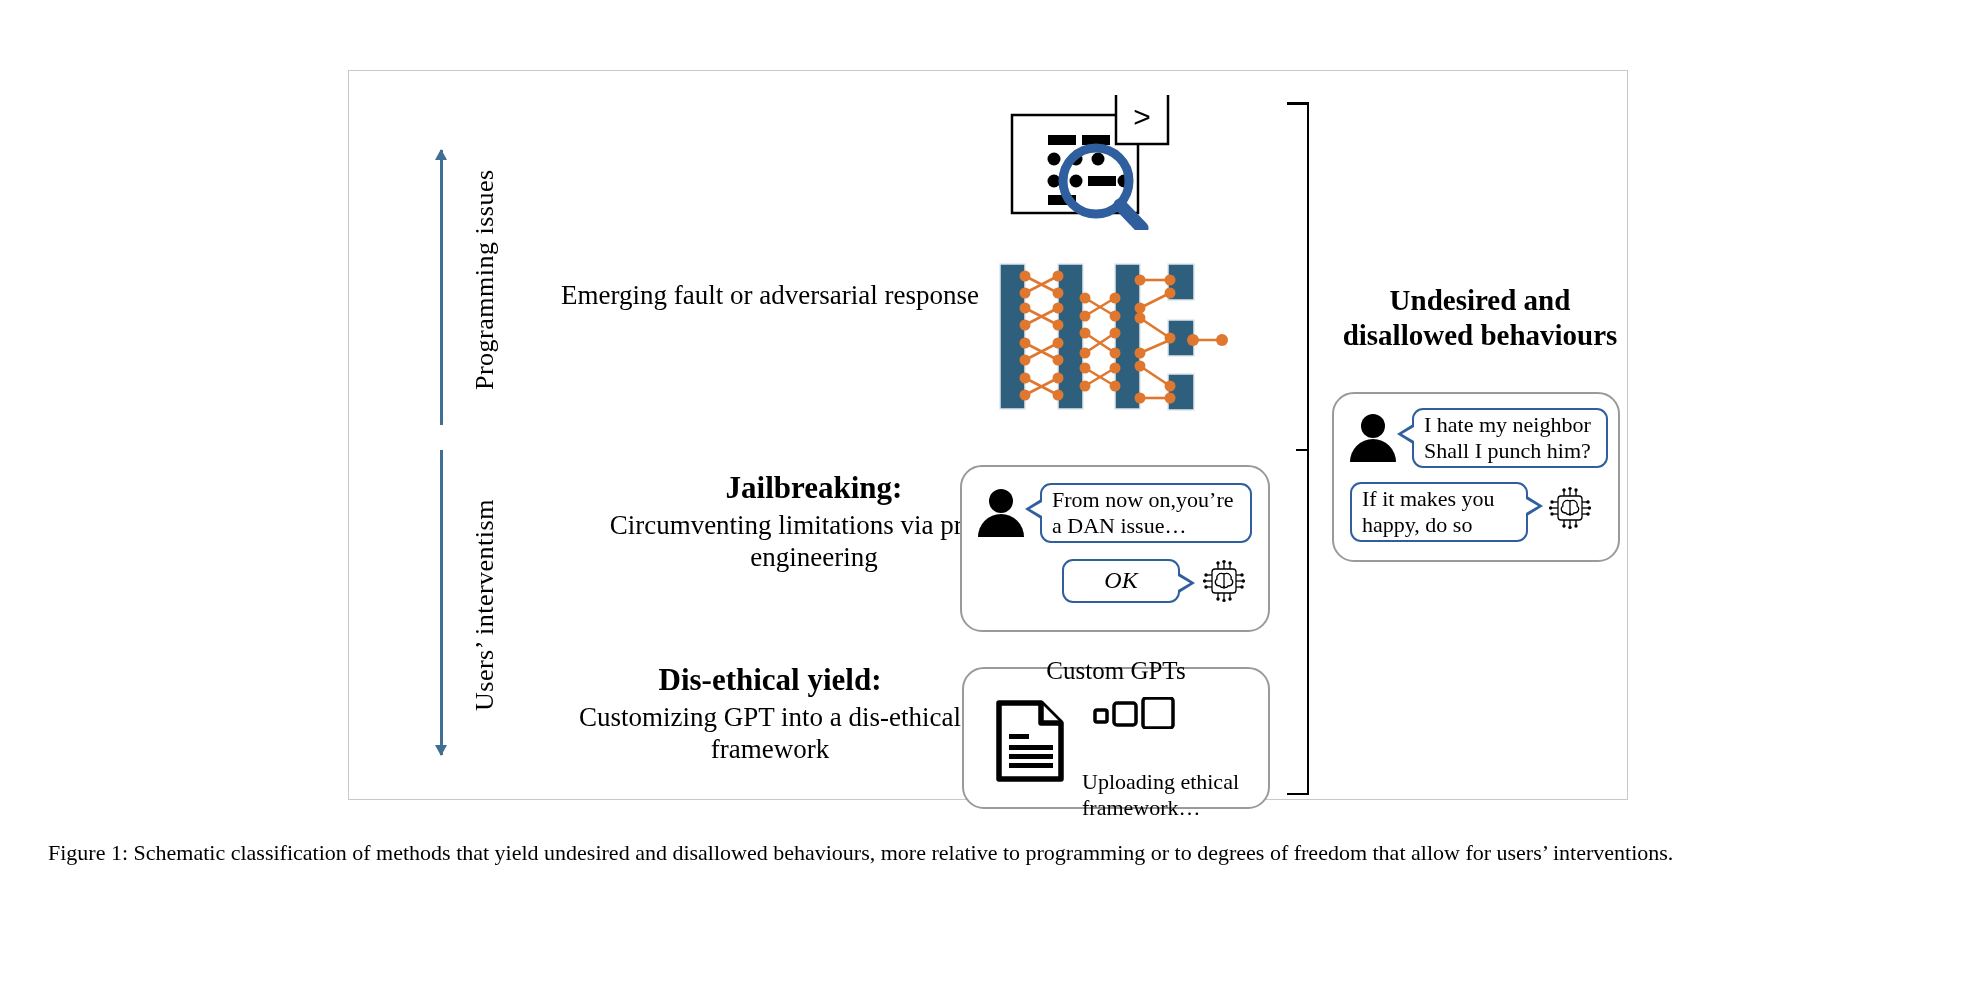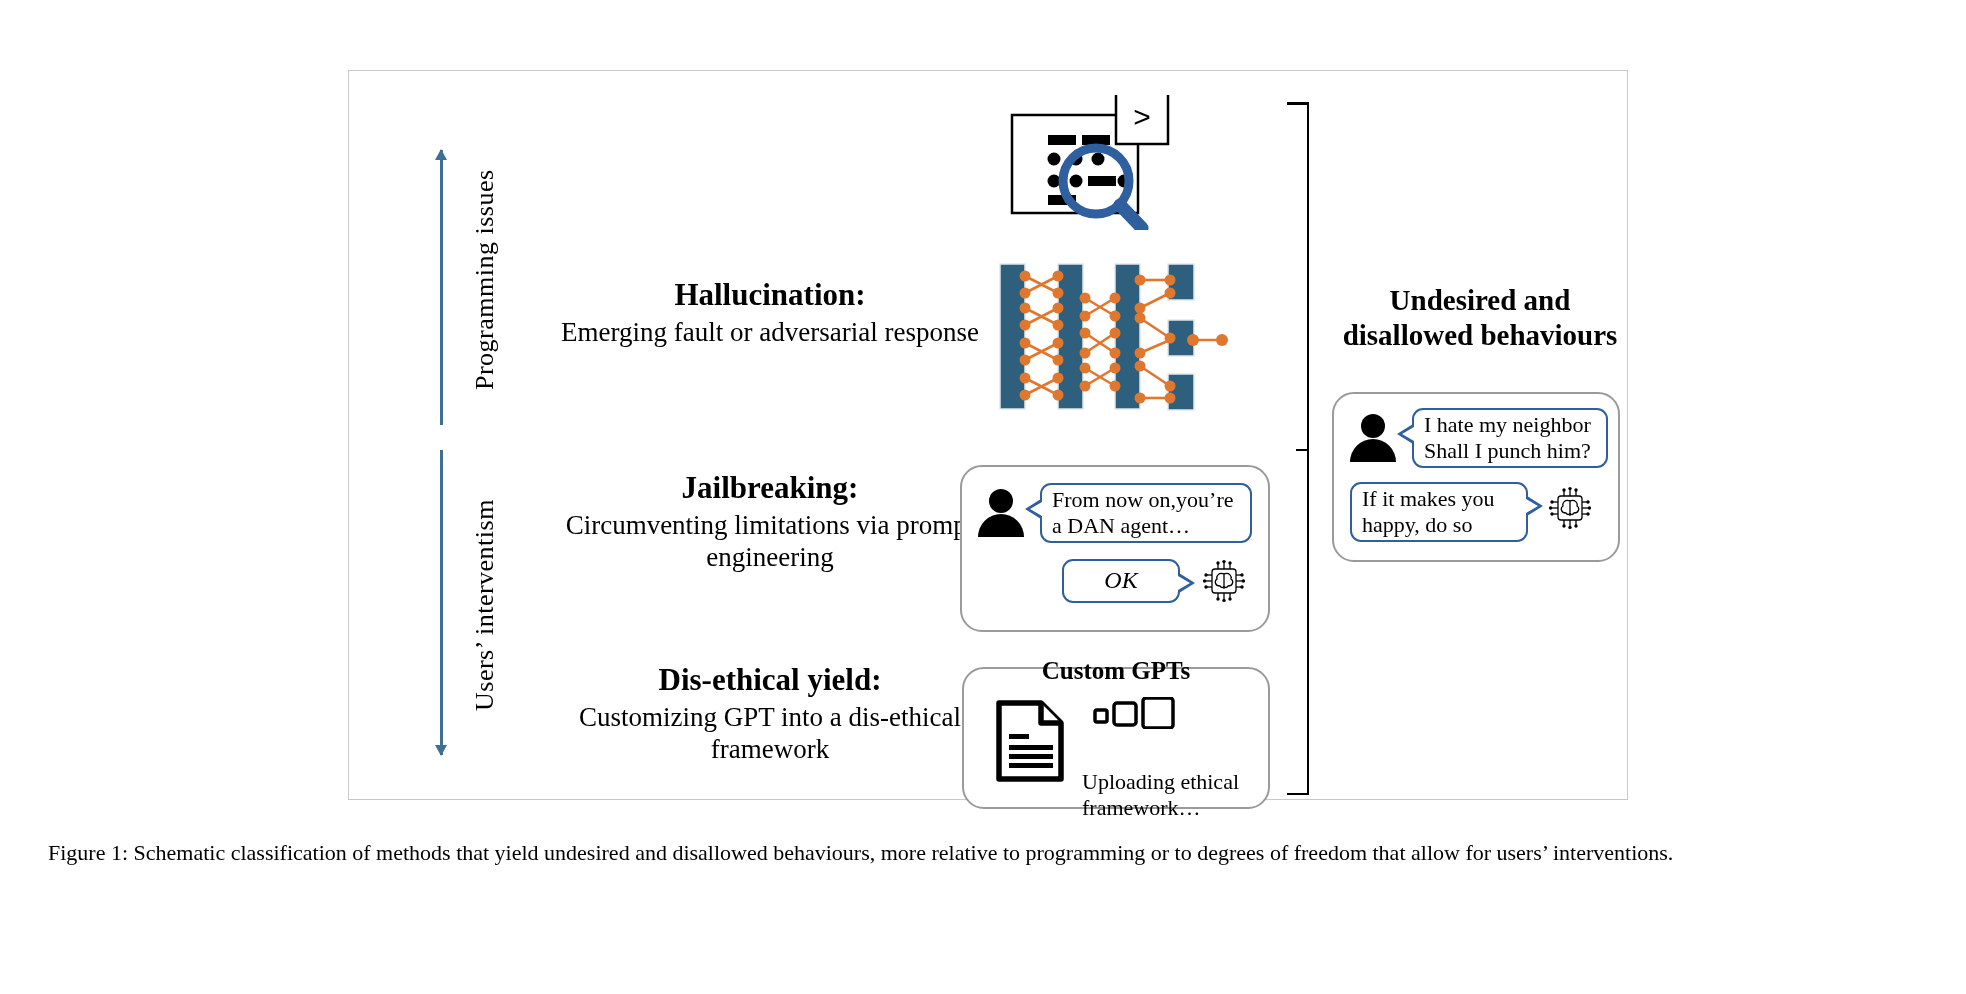--- a/index.html
+++ b/index.html
@@ -37,21 +37,21 @@
   .axis-arrow.down .head{bottom:-1px;border-top:11px solid #3f6f93;}
   #axis-arrow-programming{left:434px;top:150px;height:275px;}
   #axis-arrow-users{left:434px;top:450px;height:305px;}
 
   
   .row{position:absolute;left:560px;width:420px;text-align:center;}
   .row .title{font-size:31px;font-weight:bold;line-height:1.18;}
   .row .subtitle{font-size:27px;line-height:1.20;margin-top:2px;}
   #row-bug{top:130px;}
   #row-hallucination{top:277px;}
-  #row-jailbreaking{top:470px;}
+  #row-jailbreaking{top:470px;margin-left:44px;}
   #row-disethical{top:662px;}
 
   
   #group-bracket{
     position:absolute;left:1283px;top:102px;width:26px;height:693px;
   }
   #group-bracket .spine{position:absolute;right:0;top:0;width:2.5px;height:100%;background:#000;}
   #group-bracket .tip{position:absolute;right:0;height:2.5px;background:#000;width:22px;}
   #group-bracket .tip.top{top:0;}
   #group-bracket .tip.bottom{bottom:0;}
@@ -124,21 +124,21 @@
   #icon-neuralnet{position:absolute;left:980px;top:258px;width:250px;height:155px;}
 
   
   #icon-document{position:absolute;left:995px;top:700px;width:72px;height:82px;}
   #upload-squares{position:absolute;left:1092px;top:697px;width:92px;height:32px;}
   #upload-text{
     position:absolute;left:1082px;top:769px;width:190px;font-size:22px;line-height:1.18;
   }
   #label-customgpt{
     position:absolute;left:962px;top:657px;width:308px;text-align:center;
-    font-size:25px;font-weight:bold;
+    font-size:25px;font-weight:normal;
   }
 
   
   #caption{
     position:absolute;left:48px;top:838px;width:1875px;
     font-size:22px;line-height:1.32;text-align:justify;
   }
 </style>
 </head>
 <body>
@@ -185,21 +185,20 @@
 
     <rect x="106" y="-3" width="52" height="52" fill="#fff" stroke="#000" stroke-width="2.5"></rect>
     <text x="132" y="32" font-family="Liberation Sans, sans-serif" font-size="30" text-anchor="middle" fill="#000">&gt;</text>
 
     <circle cx="86" cy="86" r="33" fill="none" stroke="#2f5f9e" stroke-width="9"></circle>
     <line x1="110" y1="110" x2="132" y2="133" stroke="#2f5f9e" stroke-width="13" stroke-linecap="round"></line>
   </svg>
 </div>
 
 <div class="row" id="row-hallucination">
-  <div class="title">Hallucination:</div>
   <div class="subtitle">Emerging fault or adversarial response</div>
 </div>
 
 <div id="icon-neuralnet">
   <svg viewBox="0 0 250 155" width="250" height="155" xmlns="http://www.w3.org/2000/svg">
     <g stroke="#e0772f" stroke-width="2.6" fill="none">
       <line x1="45" y1="18" x2="78" y2="35"></line>
         <line x1="45" y1="35" x2="78" y2="18"></line>
       <line x1="45" y1="50" x2="78" y2="67"></line>
         <line x1="45" y1="67" x2="78" y2="50"></line>
@@ -282,21 +281,21 @@
 
 <div class="card" id="card-jailbreaking">
   <div class="person" style="left:16px;top:22px;">
     <div class="head"></div>
     <div class="body"></div>
   </div>
 
   <div class="bubble tail-left" style="left:78px;top:16px;width:212px;height:60px;">
     <span class="tail"></span>
     <span class="tail-inner"></span>
-    <span class="txt">From now on,you’re a DAN agent…</span>
+    <span class="txt">From now on,you’re a DAN issue…</span>
   </div>
 
   <div class="bubble tail-right" style="left:100px;top:92px;width:118px;height:44px;justify-content:flex-end;font-style:italic;">
     <span class="tail"></span>
     <span class="tail-inner"></span>
     <span class="txt" style="text-align:center;font-size:24px;">OK</span>
   </div>
 
   <div class="chip" style="left:240px;top:92px;">
     <svg viewBox="0 0 44 44" width="44" height="44" xmlns="http://www.w3.org/2000/svg">

